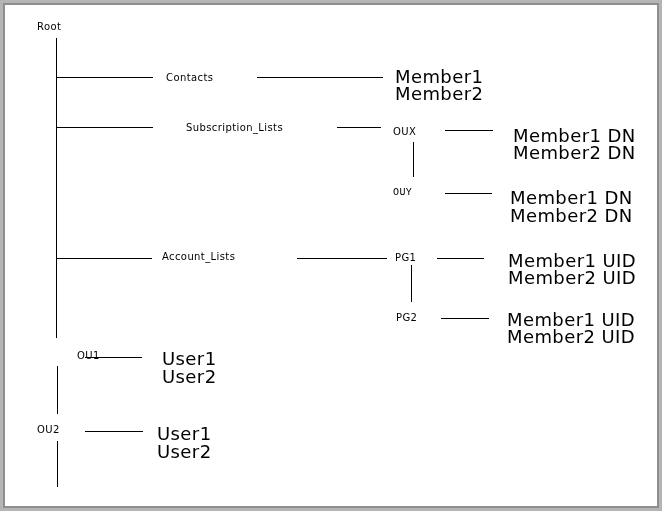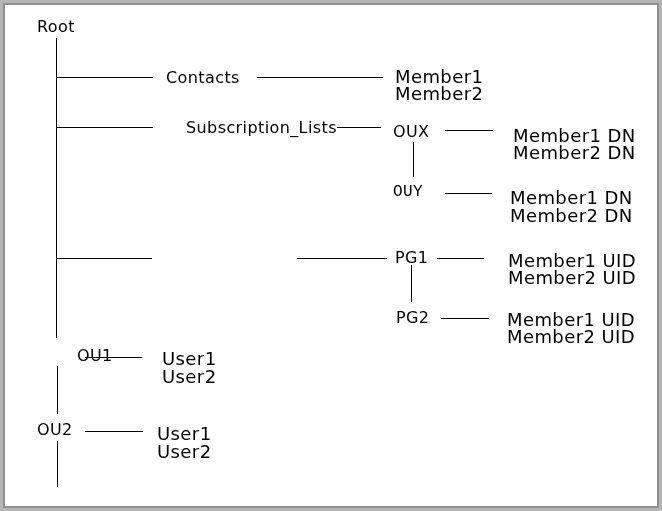--- a/index.html
+++ b/index.html
@@ -36,21 +36,21 @@
     top: 0;
     z-index: 1;
   }
   .lines line {
     stroke: #000000;
     stroke-width: 1;
     shape-rendering: crispEdges;
   }
   .lbl {
     position: absolute;
-    font-size: 16px;
+    font-size: 10px;
     line-height: 15px;
     letter-spacing: 0.4px;
     white-space: nowrap;
     z-index: 2;
   }
   .memblock {
     position: absolute;
     font-size: 18px;
     line-height: 17px;
     letter-spacing: 0.4px;
@@ -107,20 +107,21 @@
   <div class="memblock" style="left:513px; top:127px;">
     <div>Member1 DN</div>
     <div>Member2 DN</div>
   </div>
   <div class="lbl" style="left:393px; top:185px;font-family:Liberation Mono, monospace;">OUY</div>
   <div class="memblock wide" style="left:510px; top:189px;">
     <div>Member1 DN</div>
     <div>Member2 DN</div>
   </div>
 
+  <div class="lbl" style="left:162px; top:249px;">Account_Lists</div>
   <div class="lbl" style="left:395px; top:250px;">PG1</div>
   <div class="memblock" style="left:508px; top:252px;">
     <div>Member1 UID</div>
     <div>Member2 UID</div>
   </div>
   <div class="lbl" style="left:396px; top:310px;">PG2</div>
   <div class="memblock" style="left:507px; top:311px;">
     <div>Member1 UID</div>
     <div>Member2 UID</div>
   </div>

